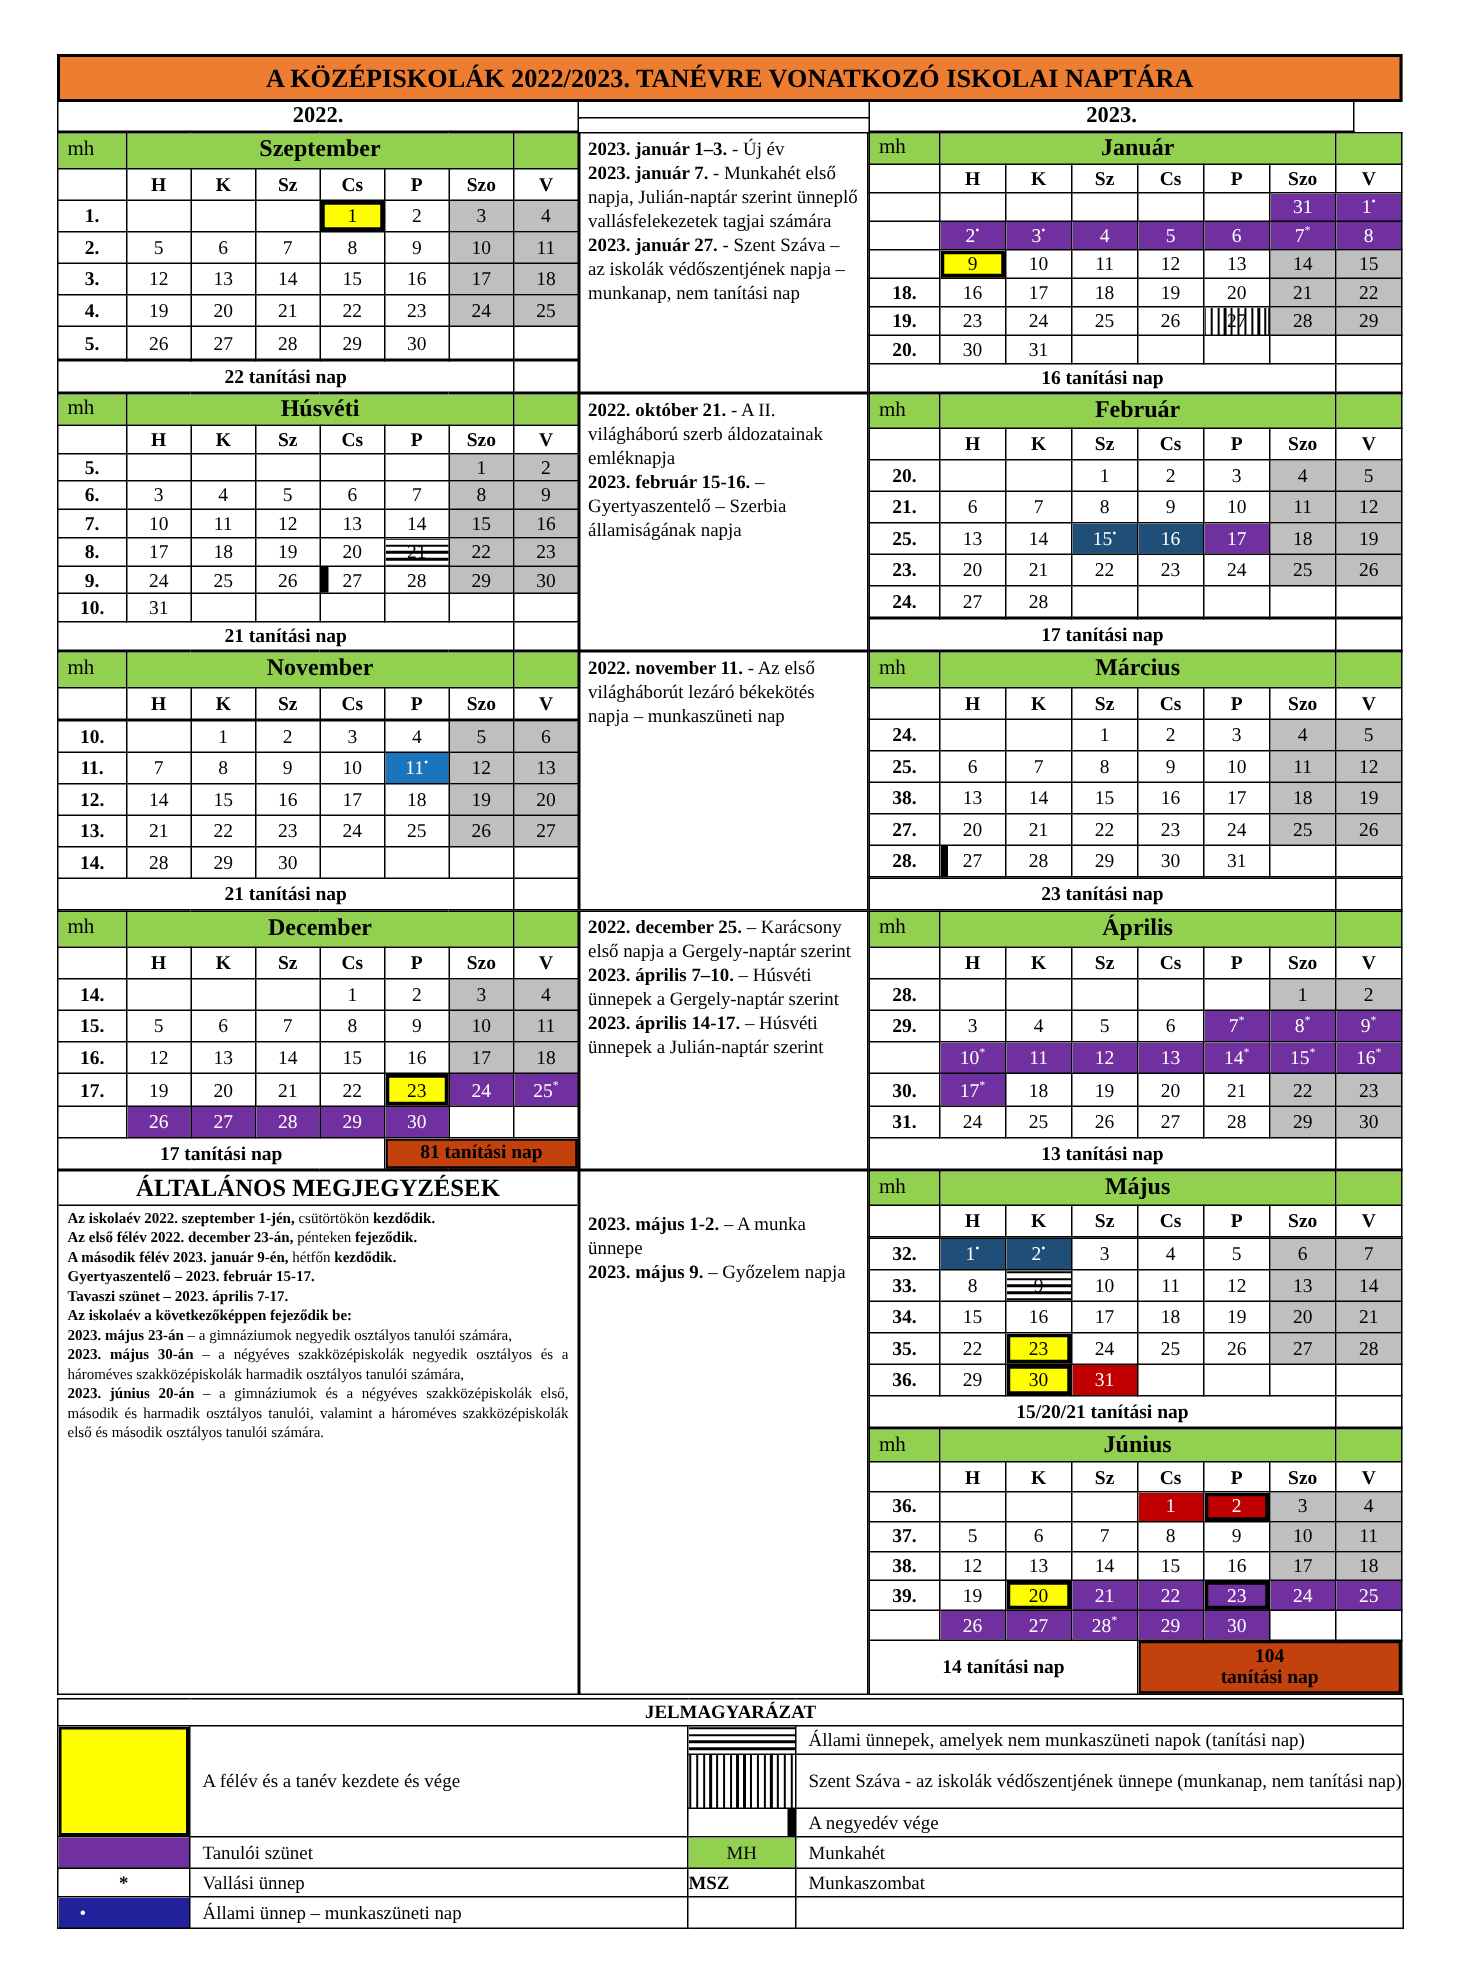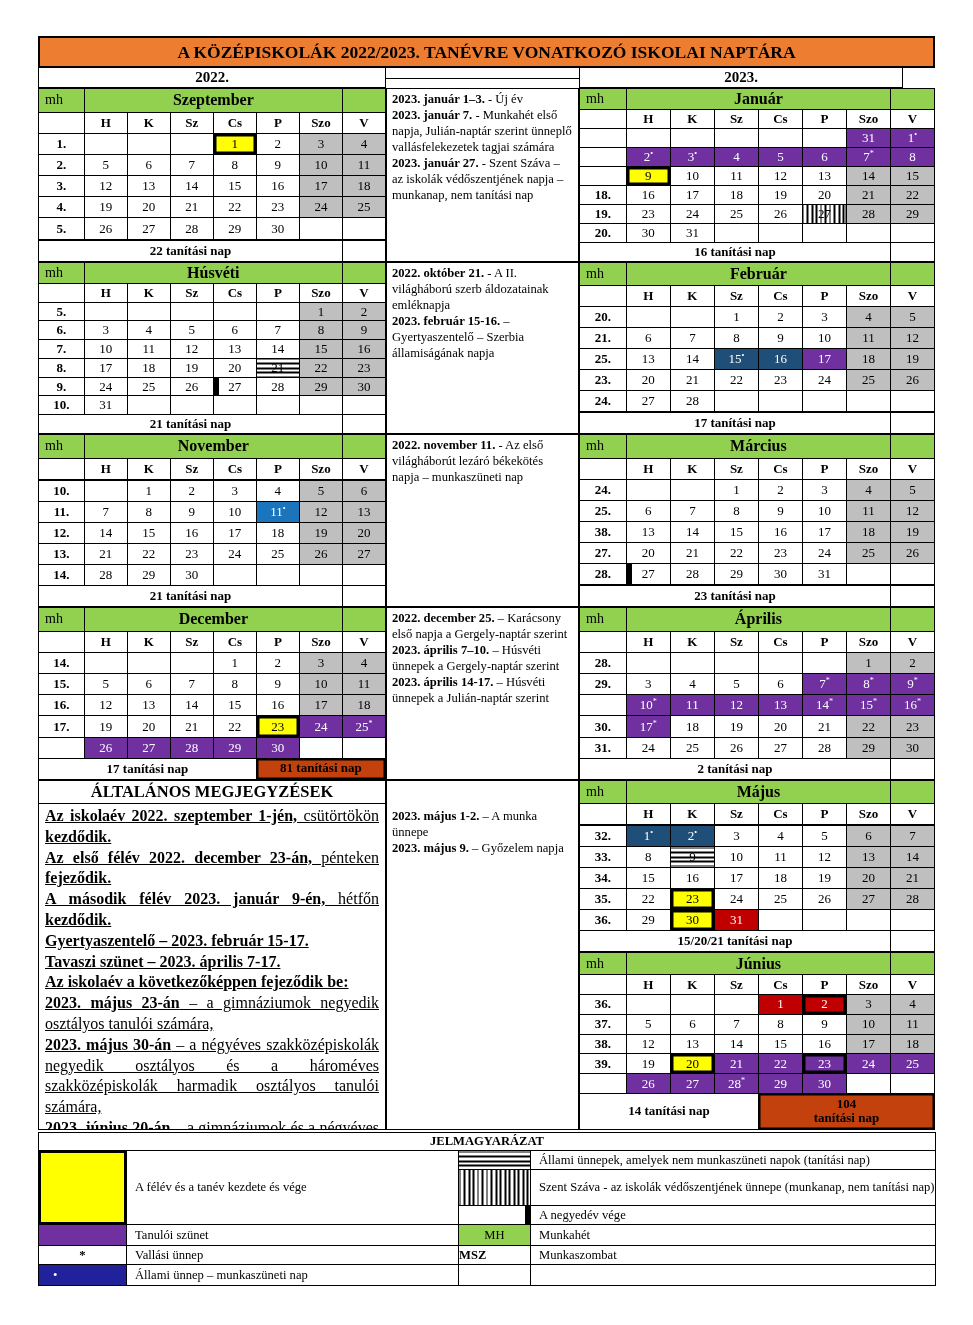--- a/index.html
+++ b/index.html
@@ -32,21 +32,21 @@
   td.hs{background:repeating-linear-gradient(180deg,#000 0 1.5px,#fff 1.5px 4.5px);}
   td.vs{background:repeating-linear-gradient(90deg,#000 0 1.5px,#fff 1.5px 4.5px);}
   td.foot{font-weight:bold;font-size:12.5px;}
   td.foot-extra{font-weight:bold;font-size:11.5px;background:#c2410c;box-shadow:inset 0 0 0 1.5px #000;line-height:1.15;}
   sup{font-size:8px;line-height:0;}
   .note-block{box-sizing:border-box;border:1px solid #000;padding:3px 5px;font-size:12.6px;line-height:1.27;overflow:hidden;}
   .note-block p{margin:0;}
   .nd{font-weight:bold;}
   .gen-block{box-sizing:border-box;border:1px solid #000;overflow:hidden;}
   .gn-title{font-weight:bold;font-size:16.5px;text-align:center;border-bottom:1px solid #000;padding:1px 0;}
-  .gn-body{padding:2px 6px;font-size:16px;line-height:1.3;text-align:justify;text-decoration:underline;}
+  .gn-body{padding:2px 6px;font-size:10px;line-height:1.3;text-align:justify;}
   .gn-body p{margin:0;}
   table.legend{width:897px;border-collapse:collapse;table-layout:fixed;margin-top:2px;}
   table.legend td{border:1px solid #000;font-size:12.6px;padding:0 0 0 8px;overflow:hidden;}
   .lg-title{font-weight:bold;font-size:16.5px;text-align:center;padding:1px 0 !important;}
   .sw{padding:0 !important;}
   .sw-yellow{background:#FFFF00;box-shadow:inset 0 0 0 2px #000;}
   .sw-purple{background:#7030A0;}
   .sw-navy{background:#21219C;color:#fff;text-align:left;padding-left:14px !important;font-size:11px;}
   .sw-hs{background:repeating-linear-gradient(180deg,#000 0 1.5px,#fff 1.5px 4.5px);}
   .sw-vs{background:repeating-linear-gradient(90deg,#000 0 1.5px,#fff 1.5px 4.5px);}
@@ -834,21 +834,21 @@
                   <td class="mh-cell">31.</td>
                   <td class="day ">24</td>
                   <td class="day ">25</td>
                   <td class="day ">26</td>
                   <td class="day ">27</td>
                   <td class="day ">28</td>
                   <td class="day we">29</td>
                   <td class="day we">30</td>
                 </tr>
                 <tr class="frow">
-                  <td class="foot" colspan="7">2  tanítási nap</td>
+                  <td class="foot" colspan="7">13  tanítási nap</td>
                   <td></td>
                 </tr>
               </tbody>
             </table>
           </div>
           <div class="mblock" style="height: 172px;">
             <table class="month">
               <colgroup>
                 <col style="width:13.2%">
                 <col style="width:12.4%">

